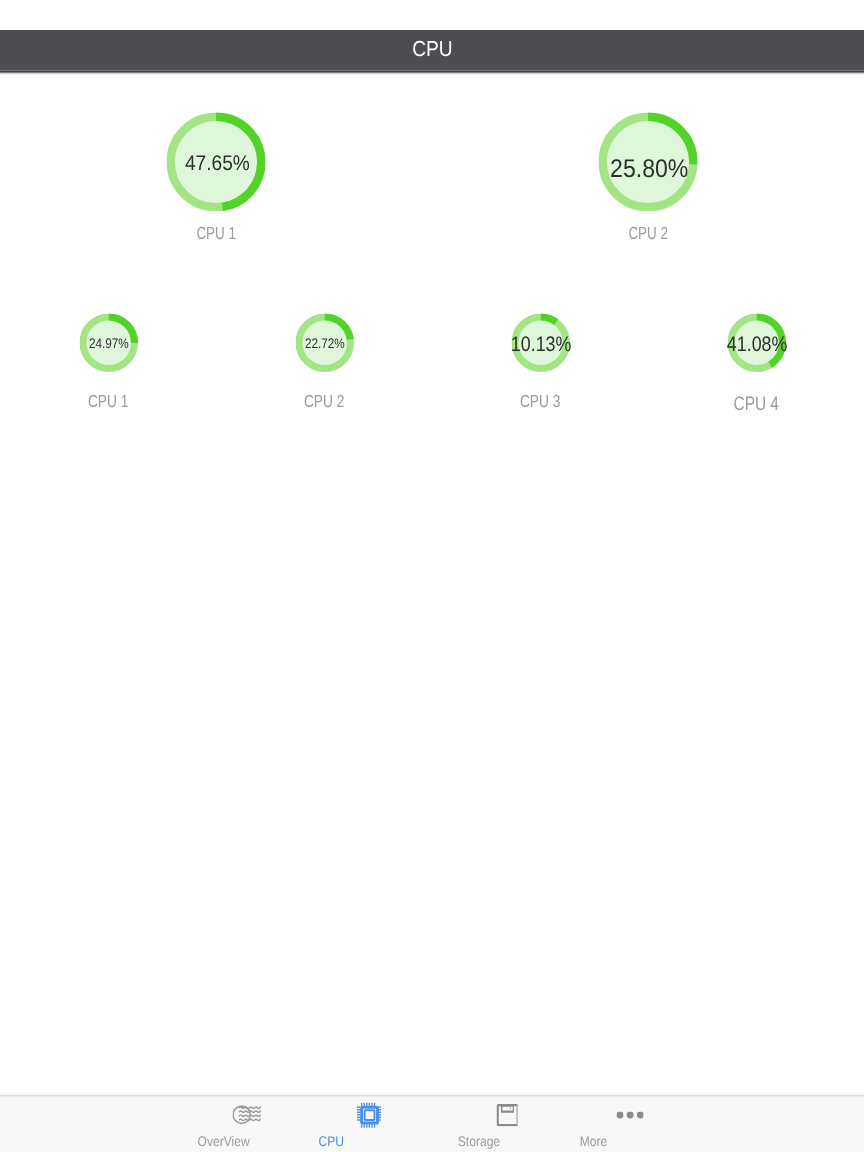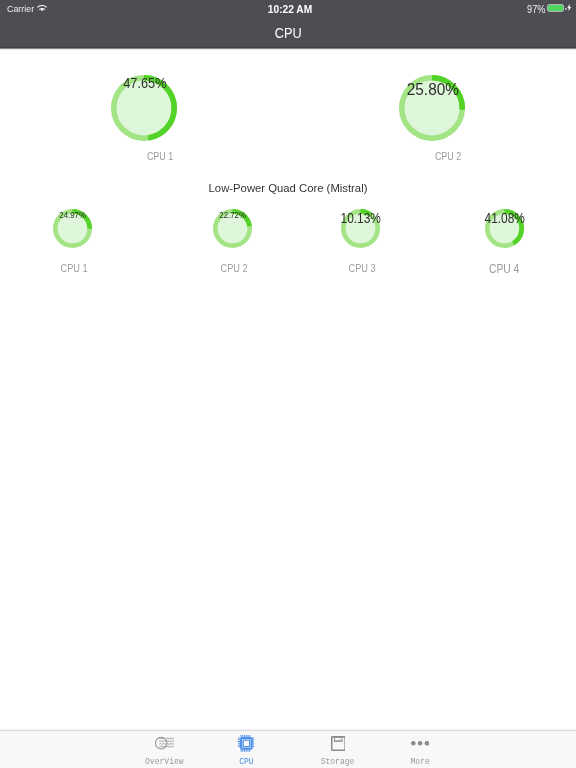--- a/index.html
+++ b/index.html
@@ -32,62 +32,42 @@
   .navline{position:absolute;left:0;top:47px;width:576px;height:1px;background:#3e3e43;z-index:5;}
   .navshadow{position:absolute;left:0;top:48px;width:576px;height:2px;z-index:5;
              background:linear-gradient(to bottom,#6e6e72 0%,#9f9fa2 50%,#d8d8d9 50%,#f4f4f4 100%);}
 
   
   .content{position:absolute;left:0;top:48px;width:576px;height:682px;background:#fff;}
   .sect-title{position:absolute;left:0;width:576px;text-align:center;color:#333333;}
 
   .gauge{position:absolute;}
   .gauge .val{position:absolute;left:0;width:100%;height:100%;display:flex;
-              align-items:flex-start;justify-content:center;color:#2e2e2e;}
+              align-items:center;justify-content:center;color:#2e2e2e;}
   .gauge .val span{display:inline-block;position:relative;left:1px;}
-  .cpulabel{position:absolute;left:0;width:100%;text-align:right;color:#9b9b9b;}
+  .cpulabel{position:absolute;left:0;width:100%;text-align:center;color:#9b9b9b;}
   .cpulabel span{display:inline-block;transform-origin:50% 50%;}
 
   
   .tabbar{position:absolute;left:0;top:729px;width:576px;height:39px;background:#f8f8f8;}
   .tabline{position:absolute;left:0;top:0;width:576px;height:2px;
            background:linear-gradient(to bottom,#f2f2f2 0%,#f2f2f2 50%,#dcdcdc 50%,#dcdcdc 100%);}
   .tab{position:absolute;top:1px;height:38px;}
   .tab .ti{position:absolute;left:0;top:3.5px;width:100%;height:20px;display:flex;
            align-items:center;justify-content:center;line-height:0;}
-  .tab .tl{position:absolute;left:0;top:26.2px;width:100%;text-align:center;font-size:9.3px;
-           color:#9a9a9f;font-family:Liberation Mono, monospace;}
+  .tab .tl{position:absolute;left:0;top:26.2px;width:100%;text-align:left;font-size:9.3px;
+           color:#9a9a9f;}
   .tab .tl span{display:inline-block;transform:scaleX(0.865);}
   .tab.active .tl{color:#4a90e8;}
 </style>
 </head>
 <body>
 
 <div id="app">
 
-  <div class="statusbar">
-    <span class="sb-carrier"><span>Carrier</span></span>
-    <span class="sb-wifi">
-      <svg width="10.2" height="6.4" viewBox="0 0 40.8 25.6">
-        <path d="M20.4 25.6 15.2 19.4a4.1 4.1 0 0 1 10.4 0z" fill="#f2f2f2"></path>
-        <path d="M20.4 0A29.5 29.5 0 0 0 0 7.3l3.1 3.3a25 25 0 0 1 34.6 0l3.1-3.3A29.5 29.5 0 0 0 20.4 0z" fill="#f2f2f2"></path>
-        <path d="M20.4 12.2a18.9 18.9 0 0 0-13 4.9l3.1 3.3a14.2 14.2 0 0 1 19.8 0l3.1-3.3a18.9 18.9 0 0 0-13-4.9z" fill="#f2f2f2"></path>
-      </svg>
-    </span>
-    <span class="sb-time">10:22 AM</span>
-    <span class="sb-pct"><span>97%</span></span>
-    <span class="batt">
-        <i id="battfill" style="width: 14.744px;"></i>
-      </span>
-    <span class="sb-bolt">
-      <svg width="4.4" height="6.9" viewBox="0 0 22 34.5">
-          <path d="M14.2 0 1 18.5h7.3L7.2 34.5 21 15.2h-8.1z" fill="#fff"></path>
-        </svg>
-    </span>
-  </div>
 
   <div class="navbar">
     <div class="navtitle"><span>CPU</span></div>
   </div>
   <div class="navline"></div>
   <div class="navshadow"></div>
 
   <div class="content" id="content">
       <div class="gauge" style="left: 111px; top: 26.7px; width: 66px; height: 66px;"><span><svg width="66" height="66" viewBox="0 0 66 66">
     <circle cx="33" cy="33" r="27.549999999999997" fill="#def7da"></circle>
@@ -100,31 +80,30 @@
       <div class="cpulabel" style="top:74.6px;font-size:11.6px"><span style="transform:scaleX(0.77)">CPU 1</span></div></div>
       <div class="gauge" style="left: 399px; top: 26.7px; width: 66px; height: 66px;"><span><svg width="66" height="66" viewBox="0 0 66 66">
     <circle cx="33" cy="33" r="27.549999999999997" fill="#def7da"></circle>
     <circle cx="33" cy="33" r="30.2" fill="none" stroke="#a3e485" stroke-width="5.6"></circle>
     <circle cx="33" cy="33" r="30.2" fill="none" stroke="#53d327" stroke-width="5.6" stroke-dasharray="48.95606663942046 189.7521962768235" transform="rotate(-90 33 33)"></circle>
   </svg></span>
       <div class="val" style="font-size:17px;top:5px">
           <span style="transform:scaleX(0.905)">25.80%</span>
         </div>
       <div class="cpulabel" style="top:74.6px;font-size:11.6px"><span style="transform:scaleX(0.77)">CPU 2</span></div></div>
-      <div class="sect-title" style="top: 134px; font-size: 11.3px; letter-spacing: 0px;">Low-Power Quad Core (Mistral)</div>
       <div class="gauge" style="left: 52.5px; top: 160.7px; width: 39px; height: 39px;"><span><svg width="39" height="39" viewBox="0 0 39 39">
     <circle cx="19.5" cy="19.5" r="14.950000000000001" fill="#def7da"></circle>
     <circle cx="19.5" cy="19.5" r="17.15" fill="none" stroke="#a3e485" stroke-width="4.7"></circle>
     <circle cx="19.5" cy="19.5" r="17.15" fill="none" stroke="#53d327" stroke-width="4.7" stroke-dasharray="26.90683001612703 107.75662801812989" transform="rotate(-90 19.5 19.5)"></circle>
   </svg></span>
       <div class="val" style="font-size:9.2px;top:0.9px">
           <span style="transform:scaleX(0.85)">24.97%</span>
         </div>
       <div class="cpulabel" style="top:52.60000000000002px;font-size:11.6px"><span style="transform:scaleX(0.79)">CPU 1</span></div></div>
-      <div class="gauge" style="left: 196.5px; top: 160.7px; width: 39px; height: 39px; margin-left: 16px;"><span><svg width="39" height="39" viewBox="0 0 39 39">
+      <div class="gauge" style="left: 196.5px; top: 160.7px; width: 39px; height: 39px;"><span><svg width="39" height="39" viewBox="0 0 39 39">
     <circle cx="19.5" cy="19.5" r="14.950000000000001" fill="#def7da"></circle>
     <circle cx="19.5" cy="19.5" r="17.15" fill="none" stroke="#a3e485" stroke-width="4.7"></circle>
     <circle cx="19.5" cy="19.5" r="17.15" fill="none" stroke="#53d327" stroke-width="4.7" stroke-dasharray="24.48230588571911 107.75662801812989" transform="rotate(-90 19.5 19.5)"></circle>
   </svg></span>
       <div class="val" style="font-size:9.2px;top:0.9px">
           <span style="transform:scaleX(0.85)">22.72%</span>
         </div>
       <div class="cpulabel" style="top:52.60000000000002px;font-size:11.6px"><span style="transform:scaleX(0.79)">CPU 2</span></div></div>
       <div class="gauge" style="left: 340.5px; top: 160.7px; width: 39px; height: 39px;"><span><svg width="39" height="39" viewBox="0 0 39 39">
     <circle cx="19.5" cy="19.5" r="14.950000000000001" fill="#def7da"></circle>

